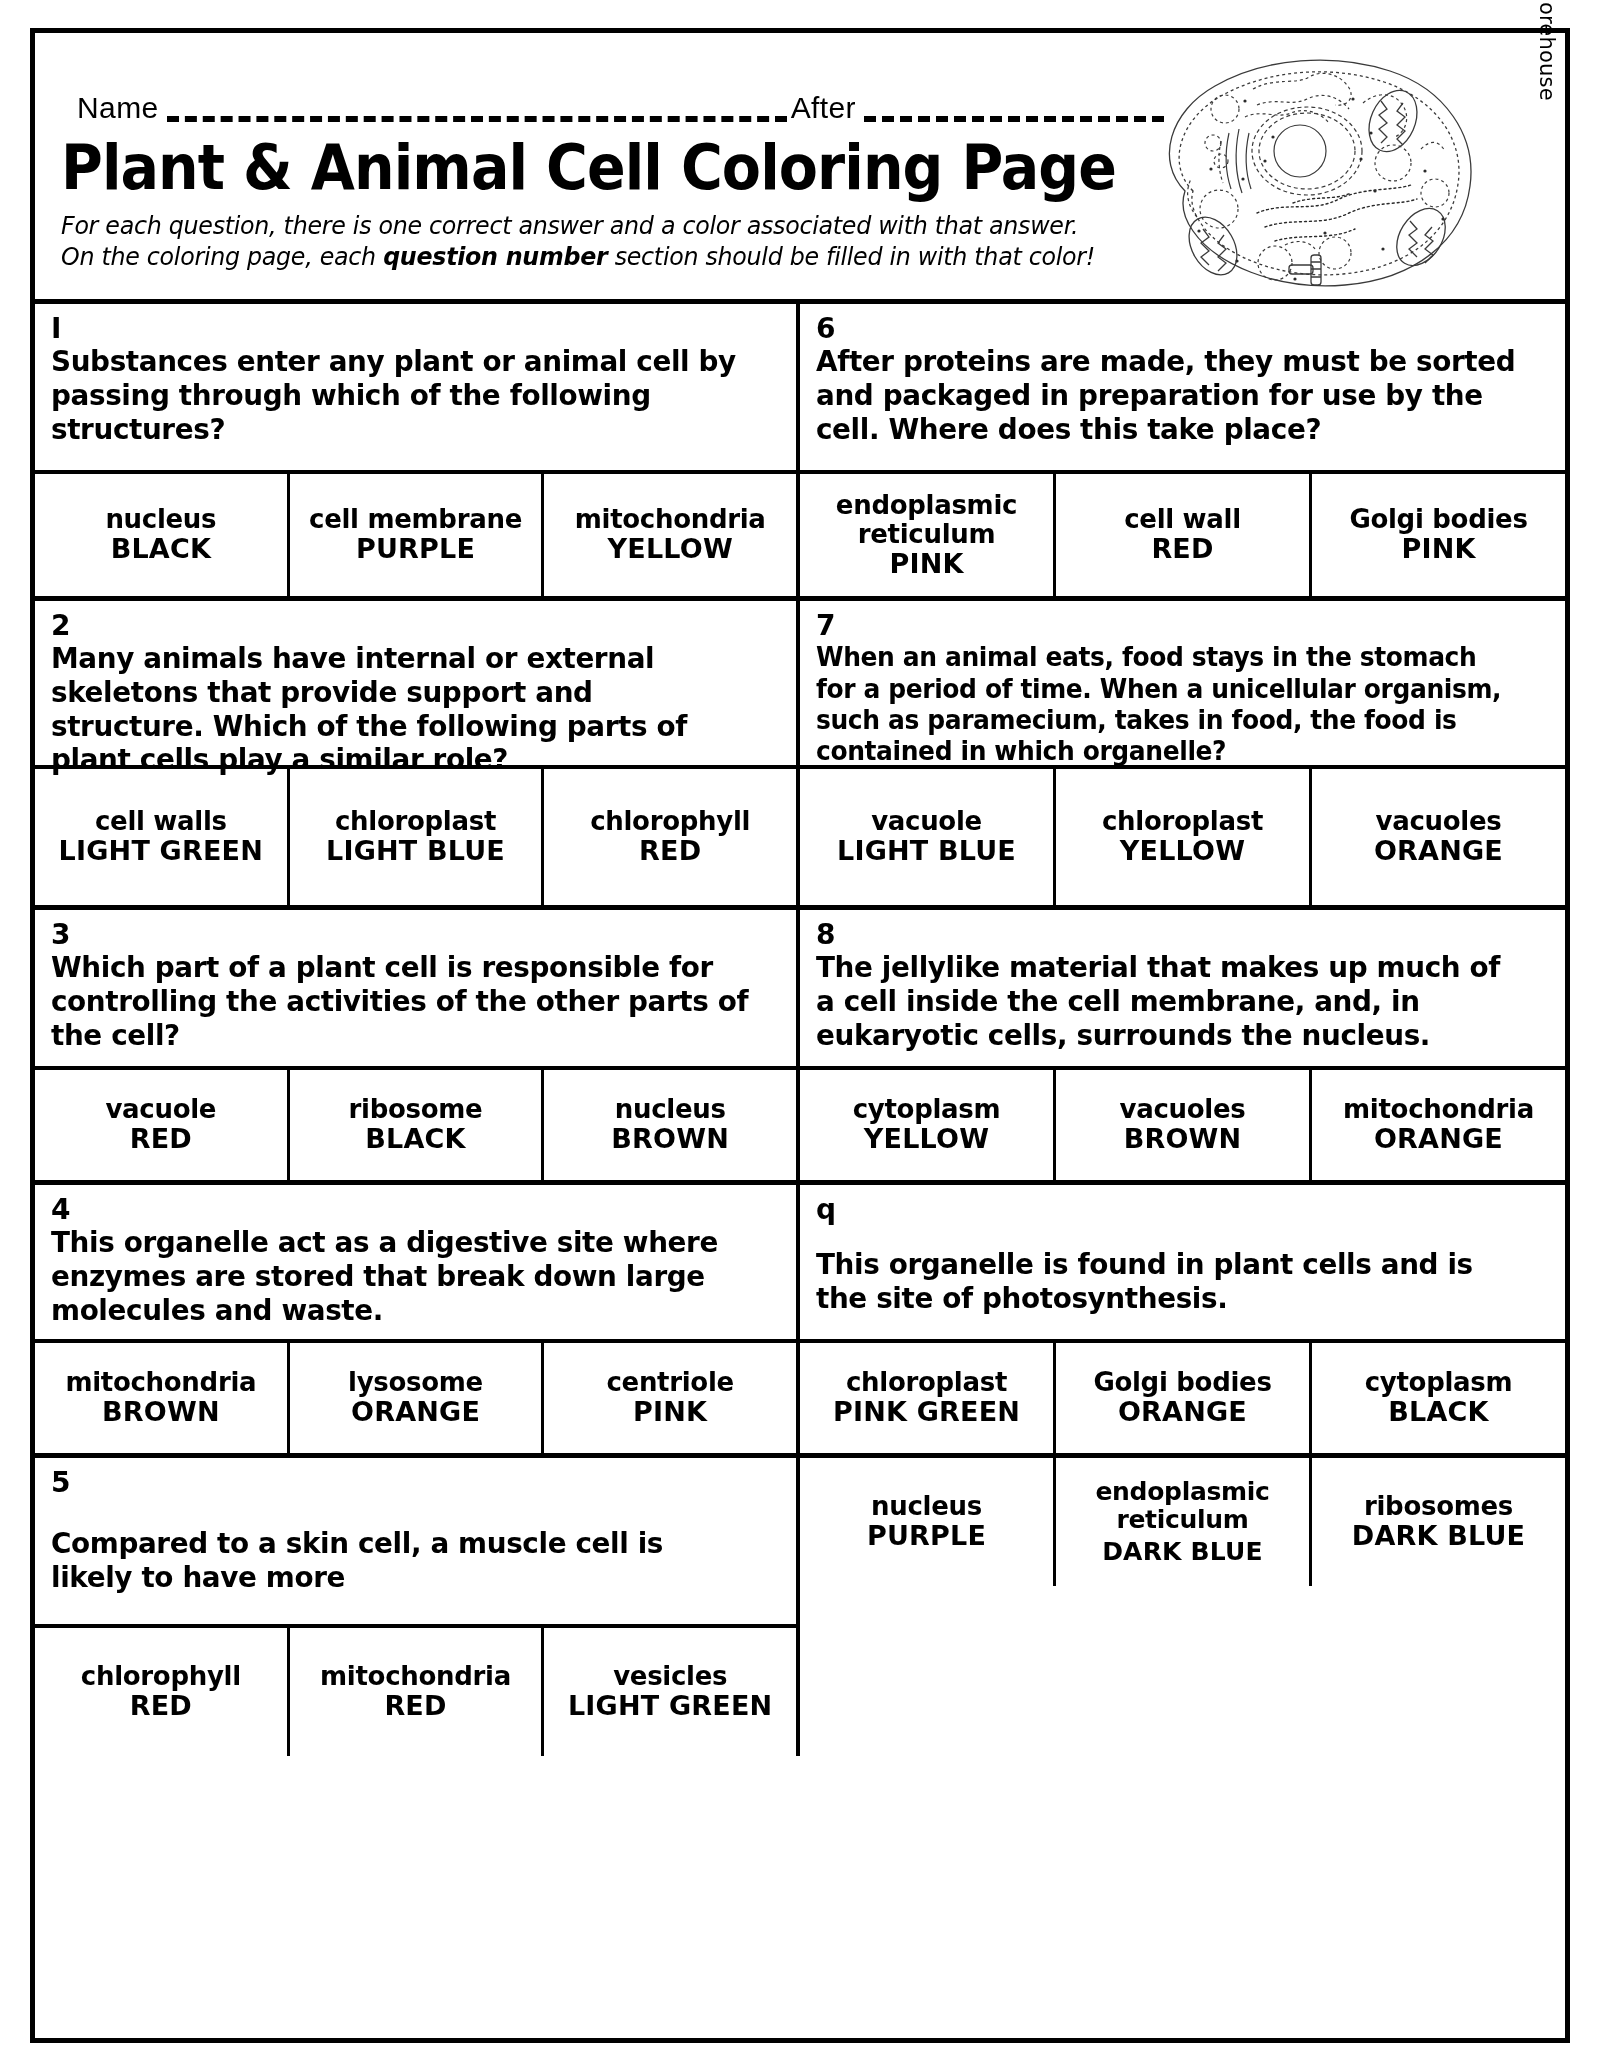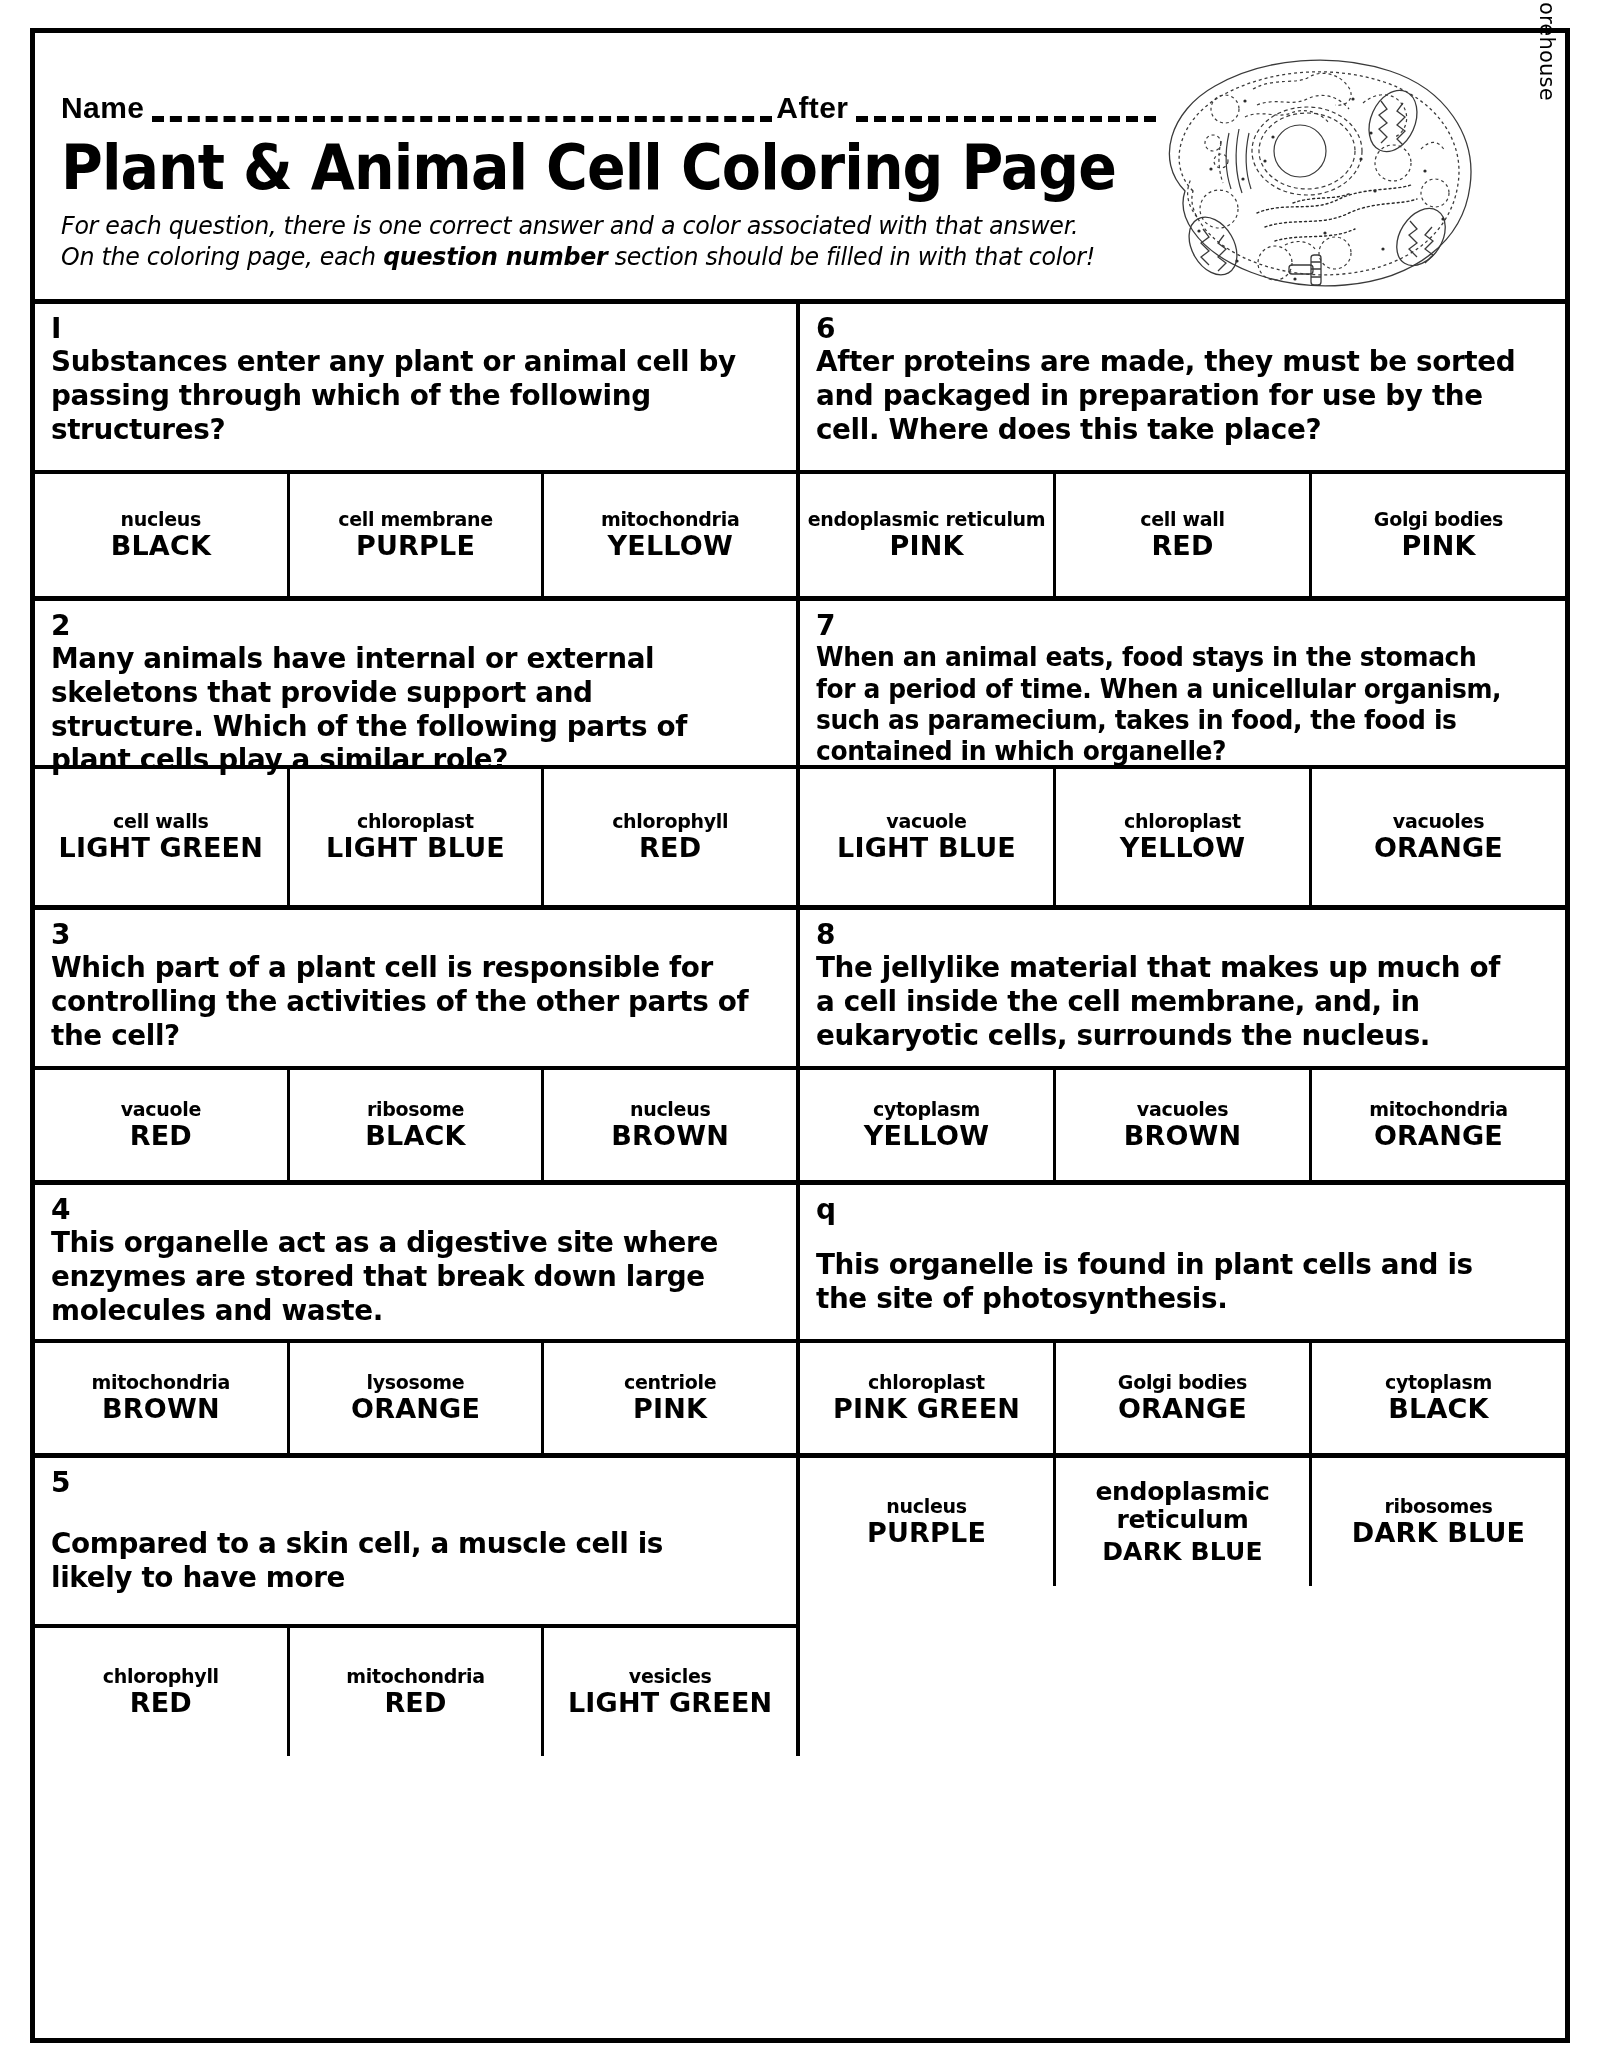--- a/index.html
+++ b/index.html
@@ -36,23 +36,24 @@
   .header {
     position: relative;
     height: 266px;
     box-sizing: border-box;
     padding: 52px 0 0 26px;
   }
   .nameline {
     display: flex;
     align-items: flex-end;
     font-size: 30px;
-    font-weight: bold;
+    font-weight: normal;
     letter-spacing: 0.4px;
     height: 40px;
+    margin-left: 16px;
   }
   .nameline .lbl { white-space: nowrap; }
   .dashrule {
     flex: 0 0 auto;
     height: 15px;
     margin: 0 4px 3px 8px;
     border-bottom: 6px dashed #000;
   }
   .dash-name { width: 620px; }
   .dash-date { width: 300px; }
@@ -157,21 +158,21 @@
     flex-direction: column;
     align-items: center;
     justify-content: center;
     text-align: center;
     padding: 10px 4px;
     font-family: "DejaVu Sans", sans-serif;
     font-weight: bold;
   }
   .ans:last-child { border-right: none; }
   .ans .term {
-    font-size: 19px;
+    font-size: 26px;
     line-height: 1.12;
     letter-spacing: -0.3px;
   }
   .ans .color {
     font-size: 27px;
     line-height: 1.12;
     letter-spacing: 0.2px;
   }
   .ans.tight .term { font-size: 25px; }
   .ans.tight .color { font-size: 25px; margin-top: 4px; }

